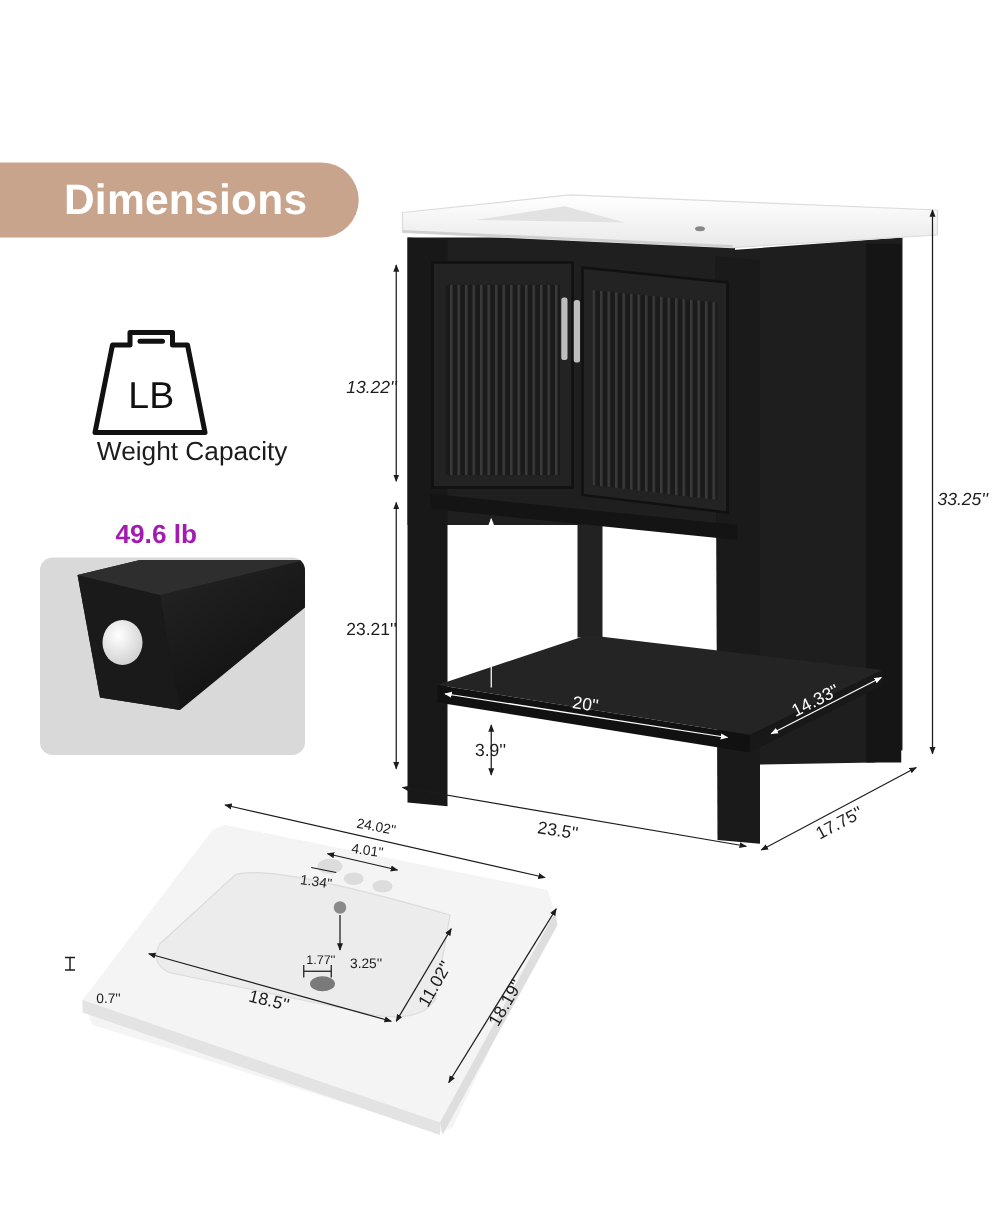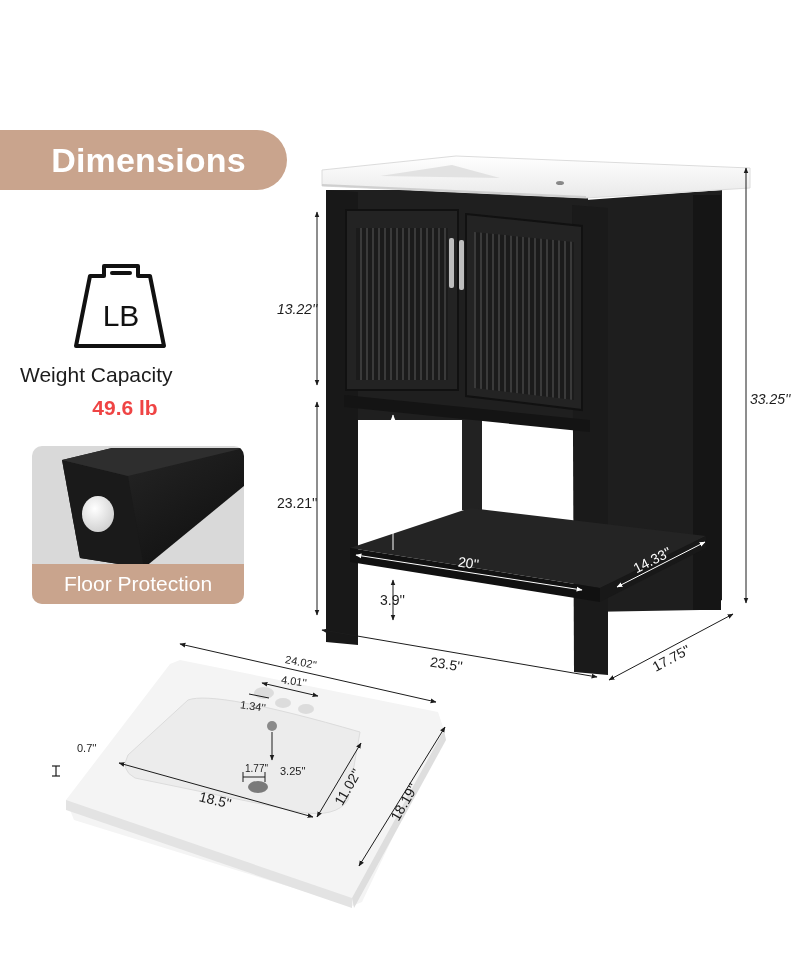--- a/index.html
+++ b/index.html
@@ -1,22 +1,22 @@
 <!DOCTYPE html>
 <html><head>
 <meta charset="utf-8">
 <style>
   html,body{margin:0;padding:0;background:#ffffff;}
   body{width:800px;height:977px;position:relative;overflow:hidden;font-family:"Liberation Sans",sans-serif;color:#1c1c1c;}
   .abs{position:absolute;}
   .pill{left:0;top:130px;width:287px;height:60px;background:#c9a48d;border-radius:0 36px 36px 0;display:flex;align-items:center;justify-content:center;}
   .pill span{color:#fff;font-size:34px;font-weight:bold;letter-spacing:0.2px;padding-left:10px;}
   .weight-icon{left:66px;top:260px;width:110px;height:90px;}
-  .wc-label{left:20px;top:363px;width:210px;text-align:left;font-size:21px;color:#1c1c1c;}
-  .wc-value{left:20px;top:396px;width:210px;text-align:center;font-size:21px;font-weight:bold;color:#ef4444;}
+  .wc-label{left:20px;top:350px;width:210px;text-align:right;font-size:21px;color:#1c1c1c;}
+  .wc-value{left:20px;top:416px;width:210px;text-align:center;font-size:21px;font-weight:bold;color:#a21caf;}
   .fp-card{left:32px;top:446px;width:212px;height:158px;border-radius:10px;overflow:hidden;background:#d9d9d9;}
   .fp-card svg{position:absolute;left:0;top:0;}
   .fp-band{position:absolute;left:0;bottom:0;width:100%;height:40px;background:#c9a48d;display:flex;align-items:center;justify-content:center;}
   .fp-band span{color:#fff;font-size:21px;}
   .dim{position:absolute;font-size:14px;color:#1c1c1c;white-space:nowrap;line-height:1;}
   .dim.w{color:#ffffff;}
   .dim.sm{font-size:11px;}
   svg.main{position:absolute;left:0;top:0;}
 </style>
 </head>
@@ -44,23 +44,20 @@
       <radialGradient id="padg" cx="0.4" cy="0.35" r="0.7">
         <stop offset="0" stop-color="#ffffff"></stop>
           <stop offset="1" stop-color="#cfcfcf"></stop>
       </radialGradient>
     </defs>
     <polygon points="30,14 80,2 212,2 212,40 112,122 48,112" fill="url(#legg)"></polygon>
     <polygon points="30,14 48,112 112,122 96,30" fill="#1a1a1a"></polygon>
     <polygon points="30,14 80,2 212,2 96,30" fill="#2e2e2e"></polygon>
     <ellipse cx="66" cy="68" rx="16" ry="18" fill="url(#padg)"></ellipse>
   </svg>
-  <div class="fp-band">
-    <span>Floor Protection</span>
-  </div>
 </div>
 
 <svg class="main" width="800" height="977" viewBox="0 0 800 977">
   <defs>
     <marker id="ah" viewBox="0 0 10 10" refX="9" refY="5" markerWidth="6" markerHeight="6" orient="auto-start-reverse">
       <path d="M0,1 L10,5 L0,9 z" fill="#1c1c1c"></path>
     </marker>
     <marker id="ahw" viewBox="0 0 10 10" refX="9" refY="5" markerWidth="6" markerHeight="6" orient="auto-start-reverse">
       <path d="M0,1 L10,5 L0,9 z" fill="#ffffff"></path>
     </marker>
@@ -155,16 +152,16 @@
 <div class="dim" style="left:380px;top:593px;">3.9''</div>
 <div class="dim" style="left:750px;top:392px;font-style:italic;">33.25''</div>
 <div class="dim" style="left:430px;top:657px;transform:rotate(9deg);">23.5''</div>
 <div class="dim" style="left:651px;top:651px;transform:rotate(-28deg);">17.75''</div>
 
 <div class="dim sm" style="left:285px;top:657px;transform:rotate(11deg);">24.02''</div>
 <div class="dim sm" style="left:281px;top:676px;transform:rotate(8deg);">4.01''</div>
 <div class="dim sm" style="left:240px;top:701px;transform:rotate(8deg);">1.34''</div>
 <div class="dim sm" style="left:280px;top:741px;margin-top:25px;">3.25''</div>
 <div class="dim sm" style="left:245px;top:764px;font-size:10px;">1.77''</div>
-<div class="dim sm" style="left:30px;top:743px;padding-left:47px;">0.7''</div>
+<div class="dim sm" style="left:30px;top:794px;padding-left:47px;">0.7''</div>
 <div class="dim" style="left:199px;top:793px;transform:rotate(14deg);">18.5''</div>
 <div class="dim" style="left:328px;top:780px;transform:rotate(-60deg);">11.02''</div>
 <div class="dim" style="left:384px;top:795px;transform:rotate(-60deg);">18.19''</div>
 
 </body></html>

